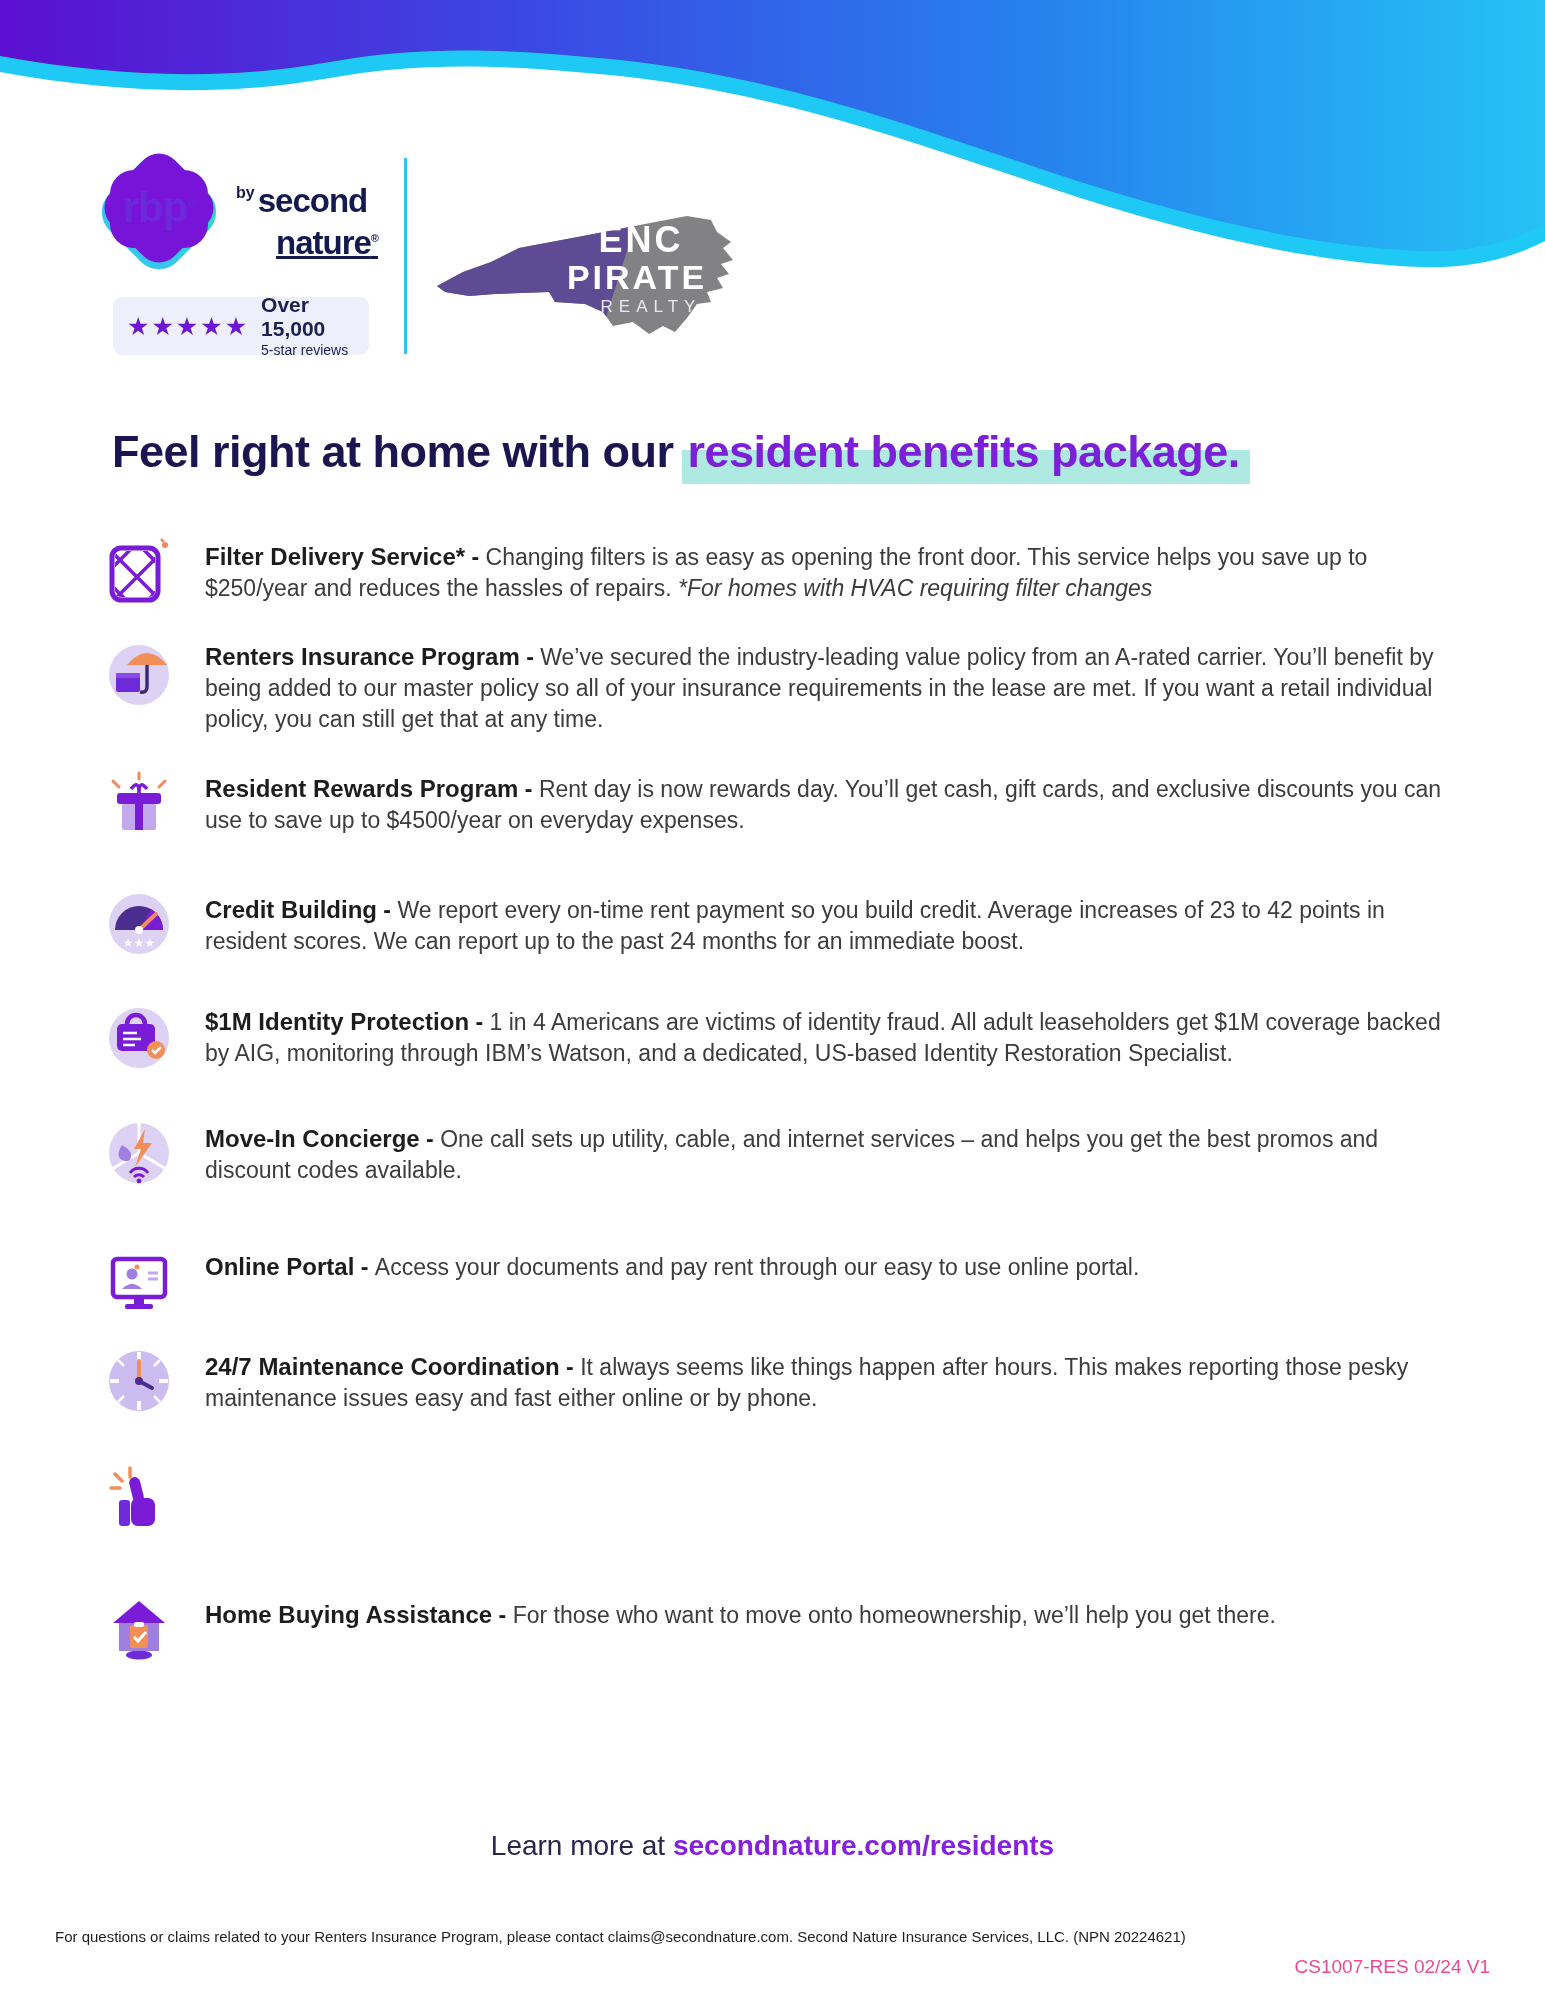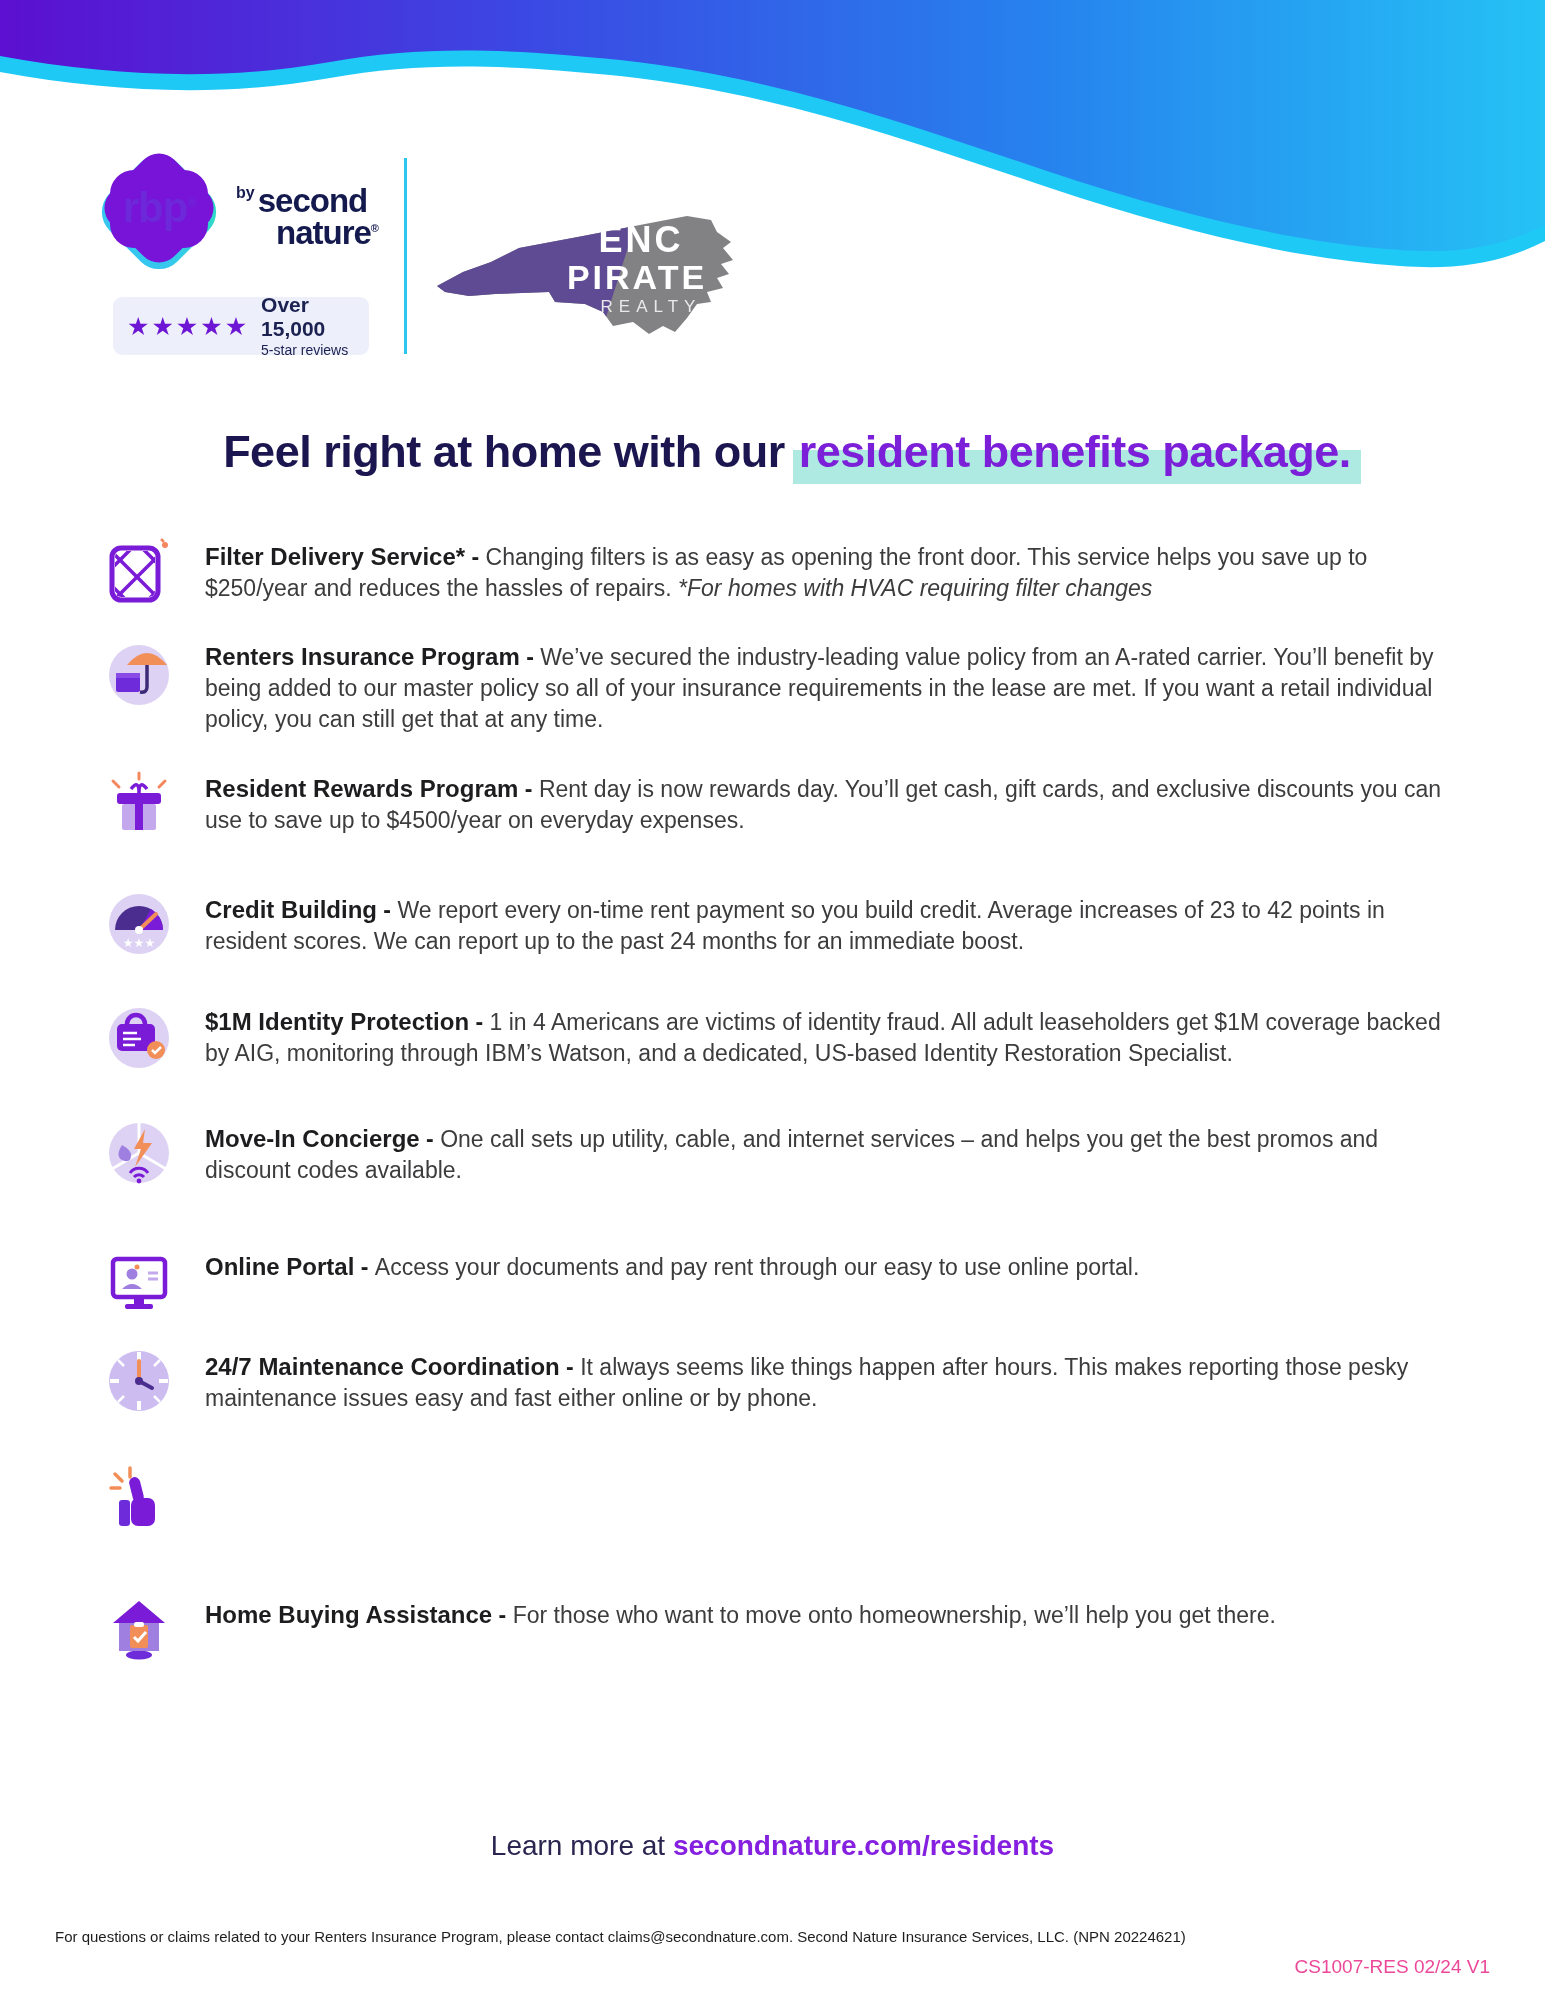--- a/index.html
+++ b/index.html
@@ -17,35 +17,35 @@
   .rbp-diamond { position:absolute; left:14px; top:13px; width:90px; height:90px;
     background:#7714d8; border-radius:22px; transform:rotate(45deg); }
   .rbp-square { position:absolute; left:10px; top:20px; width:98px; height:78px;
     background:#7714d8; border-radius:24px; }
   .rbp-text { position:absolute; left:0; top:34px; width:118px; text-align:center;
     color:#6d28d9; font-size:42px; font-weight:bold; letter-spacing:-1px; }
   .rbp-text sup { font-size:12px; }
   .byline { position:absolute; left:236px; top:186px; color:#141a4e; line-height:0.92; }
   .byline .by { font-size:16px; font-weight:bold; vertical-align:14px; margin-right:3px; }
   .byline .l1 { font-size:33px; font-weight:800; letter-spacing:-1px;margin-top:21px; }
-  .byline .l2 { font-size:33px; font-weight:800; letter-spacing:-1px; display:block; margin-left:40px; margin-top:2px; }
+  .byline .l2 { font-size:33px; font-weight:800; letter-spacing:-1px; display:block; margin-left:40px; margin-top:12px;text-decoration:underline; }
   .byline sup { font-size:11px; }
   .logo-divider { position:absolute; left:404px; top:158px; width:3px; height:196px; background:#2bc7f2; }
   
   .reviews { position:absolute; left:113px; top:297px; width:256px; height:58px;
     background:#edeffb; border-radius:9px; display:flex; align-items:center; padding:0 14px; }
   .stars { color:#6d16d4; font-size:25px; letter-spacing:2px; margin-right:12px; }
   .rev-txt { color:#1b2150; }
   .rev-l1 { font-size:21px; font-weight:bold; }
   .rev-l2 { font-size:14px; font-weight:500; }
   
   .enc-logo { position:absolute; left:433px; top:206px; width:336px; height:140px; }
   
   .headline { position:absolute; left:112px; top:426px; width:1360px;
-    font-size:45px; font-weight:bold; color:#1b1650; letter-spacing:-0.5px; white-space:nowrap;text-align:center; }
+    font-size:45px; font-weight:bold; color:#1b1650; letter-spacing:-0.5px; white-space:nowrap; }
   .headline .hl { color:#7b1fd8;
     background:linear-gradient(to bottom, rgba(0,0,0,0) 42%, #aeeae2 42%);
     padding:0 10px 7px 6px; margin-left:-4px; }
   
   .benefit { position:absolute; left:103px; width:1395px; display:flex; }
   .bicon { width:72px; height:72px; flex:0 0 72px; margin-right:30px; position:relative; top:-6px; }
   .btext { width:1250px; font-size:23px; line-height:31px; color:#3c3c3e; }
   .btitle { font-weight:bold; color:#1d1d1f; font-size:24px; }
   .bsep { font-weight:bold; color:#1d1d1f; }
   .bnote { font-style:italic; }

